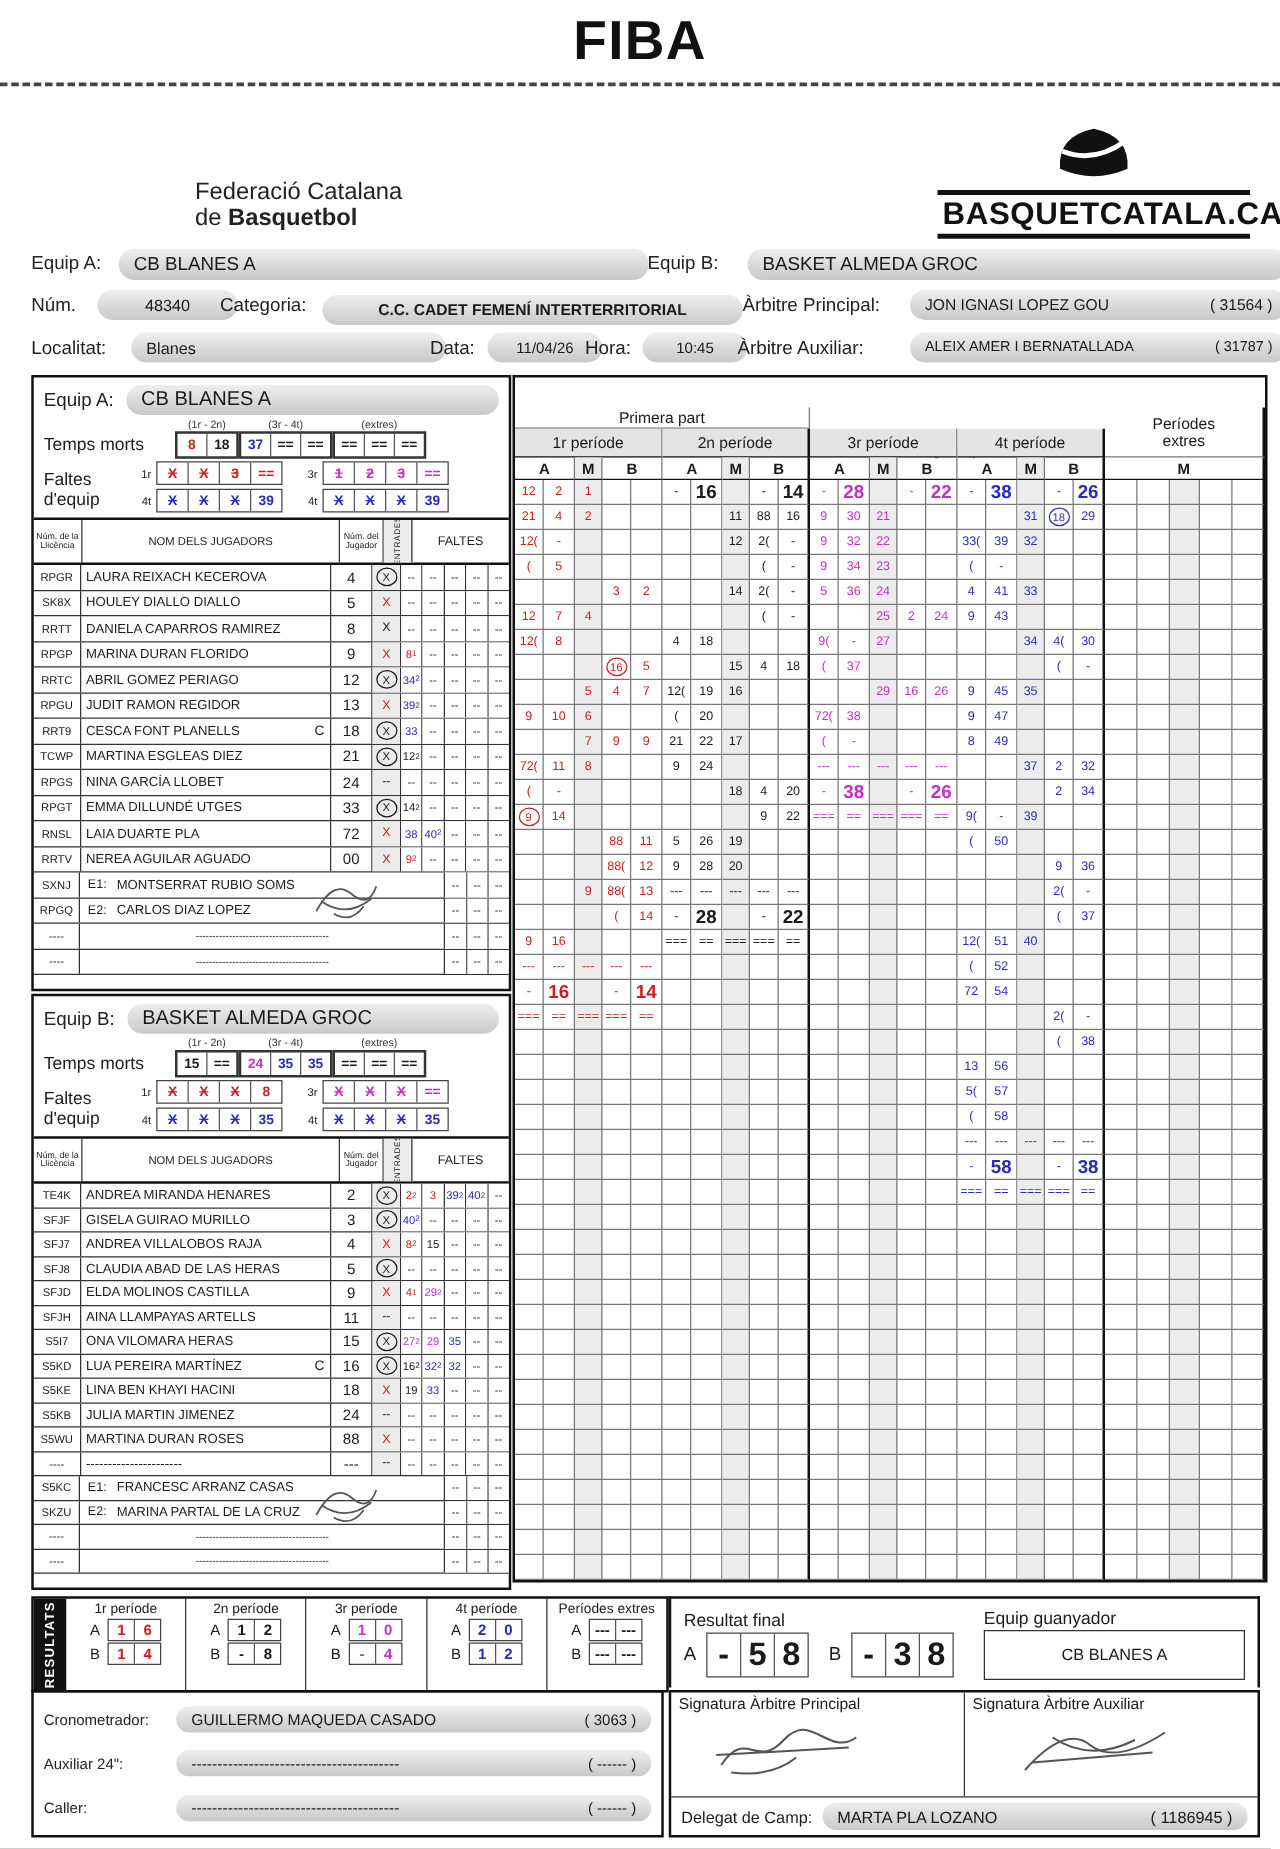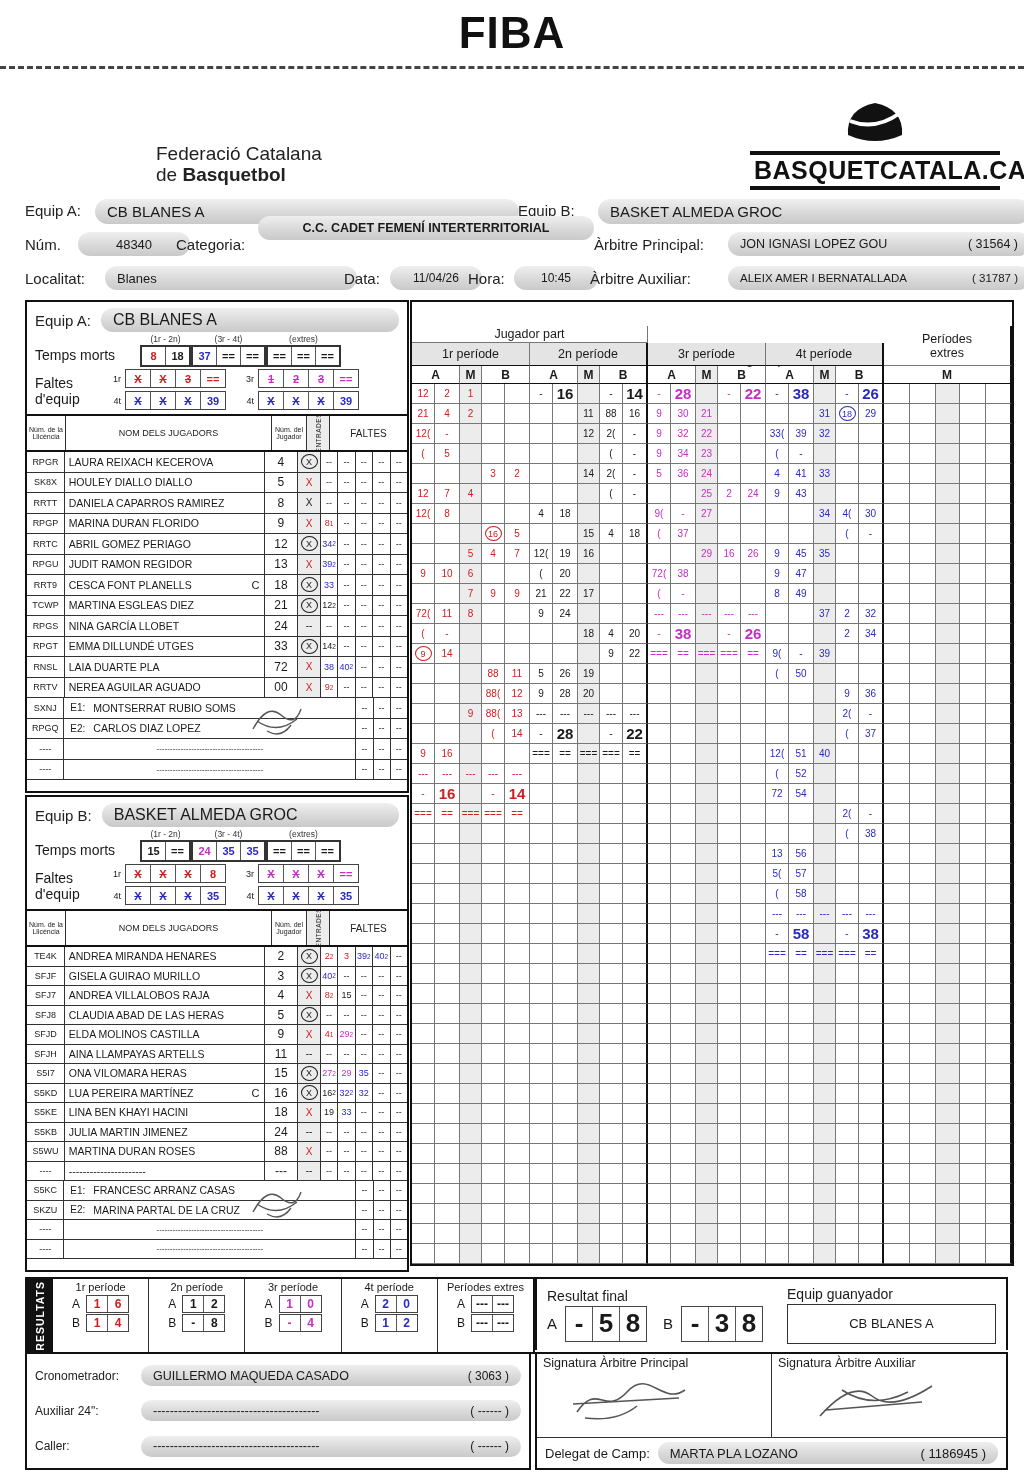--- a/index.html
+++ b/index.html
@@ -121,21 +121,21 @@
   </div>
 
   <div class="abs lbl" style="top:202px;left:25px;">Equip A:</div>
   <div class="abs pill" style="top:199px;left:95px;width:400px;height:25px;font-size:15px;">CB BLANES A</div>
   <div class="abs lbl" style="top:202px;left:518px;">Equip B:</div>
   <div class="abs pill" style="top:199px;left:598px;width:408px;height:25px;font-size:15px;">BASKET ALMEDA GROC</div>
 
   <div class="abs lbl" style="top:236px;left:25px;">Núm.</div>
   <div class="abs pill" style="top:232px;left:78px;width:88px;height:24px;justify-content:center;">48340</div>
   <div class="abs lbl" style="top:236px;left:176px;">Categoria:</div>
-  <div class="abs pill" style="top:216px;left:258px;width:312px;height:24px;justify-content:center;font-size:12.5px;font-weight:600;">C.C. CADET FEMENÍ INTERTERRITORIAL</div>
+  <div class="abs pill" style="top:236px;left:258px;width:312px;height:24px;justify-content:center;font-size:12.5px;font-weight:600;">C.C. CADET FEMENÍ INTERTERRITORIAL</div>
   <div class="abs lbl" style="top:236px;left:594px;">Àrbitre Principal:</div>
   <div class="abs pill licpill" style="top:232px;left:728px;width:278px;height:24px;font-size:12.5px;">
     <span>JON IGNASI LOPEZ GOU</span>
     <span>( 31564 )</span>
   </div>
 
   <div class="abs lbl" style="top:270px;left:25px;">Localitat:</div>
   <div class="abs pill" style="top:266px;left:105px;width:228px;height:24px;">Blanes</div>
   <div class="abs lbl" style="top:270px;left:344px;">Data:</div>
   <div class="abs pill" style="top:266px;left:390px;width:68px;height:24px;justify-content:center;font-size:12px;">11/04/26</div>
@@ -1082,21 +1082,21 @@
           <div class="pc merged" style="width: 292px; font-size: 8px; justify-content: center;">----------------------------------------</div>
           <div class="pc c-falta">--</div>
           <div class="pc c-falta">--</div>
           <div class="pc c-falta">--</div>
         </div>
       </div>
     </div>
 
   <div class="abs" id="score" style="top:300px;left:410px;width:600px;">
       <div class="sg" style="grid-template-columns: 23px 25px 22px 23px 25px 23px 25px 22px 23px 25px 23px 25px 22px 23px 25px 23px 25px 22px 23px 25px 26px 26px 24px 26px 26px; grid-template-rows: 24px 17px 23px 18px repeat(44, 20px);">
-        <div class="sgc hdr parthdr" style="grid-area: 2 / 1 / auto / span 10;">Jugador part</div>
+        <div class="sgc hdr parthdr" style="grid-area: 2 / 1 / auto / span 10;">Primera part</div>
         <div class="sgc hdr parthdr blkend" style="grid-area: 2 / 11 / auto / span 10; margin-top: 34px;">Segona part</div>
         <div class="sgc hdr parthdr blkend" style="grid-area: 2 / 21 / span 2 / span 5; flex-direction: column; font-size: 12.5px;">
           <div>Períodes</div>
           <div>extres</div>
         </div>
         <div class="sgc hdr perhdr" style="grid-area: 3 / 1 / auto / span 5;">1r període</div>
         <div class="sgc hdr perhdr blkend" style="grid-area: 3 / 6 / auto / span 5;">2n període</div>
         <div class="sgc hdr perhdr" style="grid-area: 3 / 11 / auto / span 5;">3r període</div>
         <div class="sgc hdr perhdr blkend" style="grid-area: 3 / 16 / auto / span 5;">4t període</div>
         <div class="sgc amb" style="grid-area: 4 / 1 / auto / span 2;">A</div>

